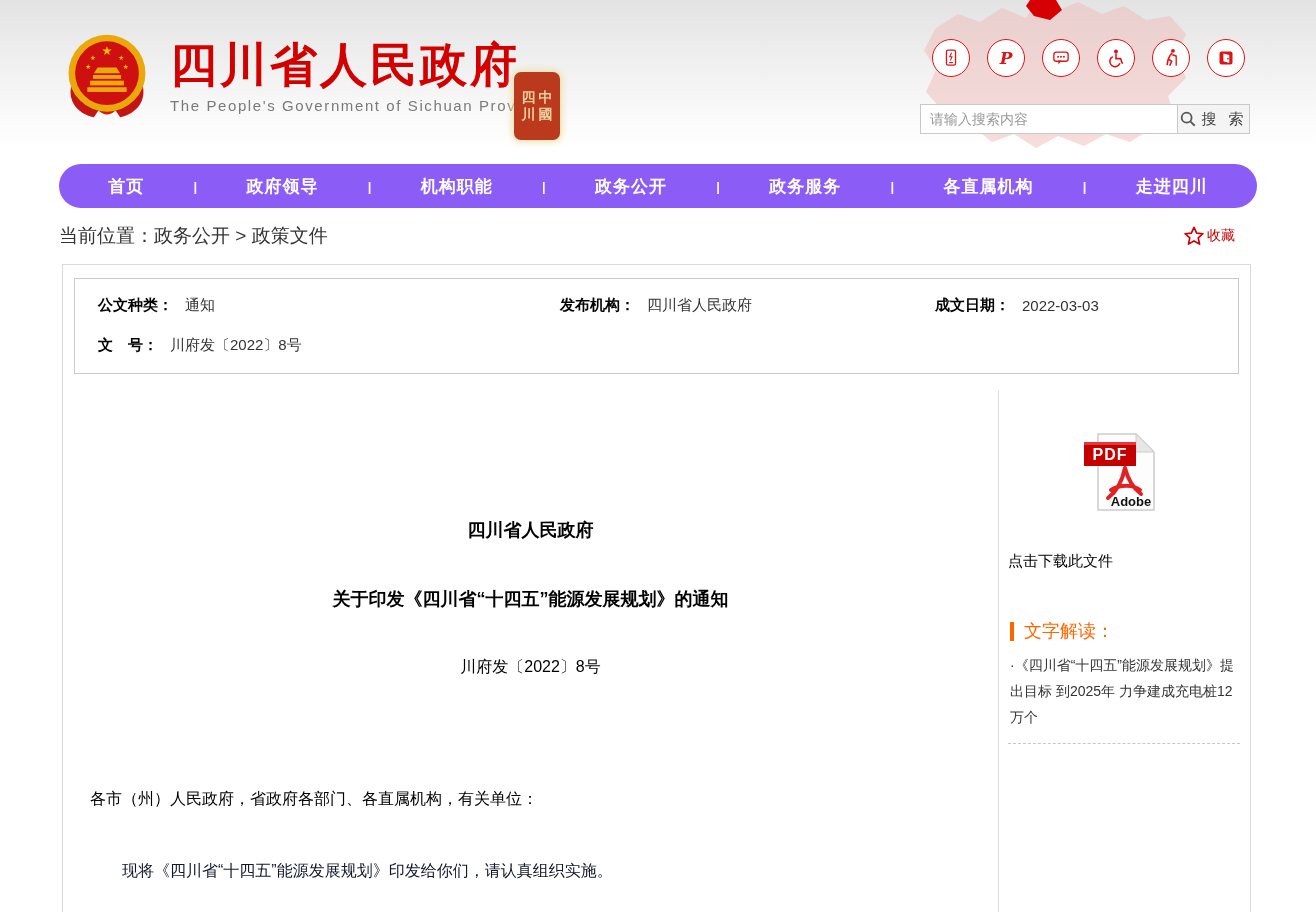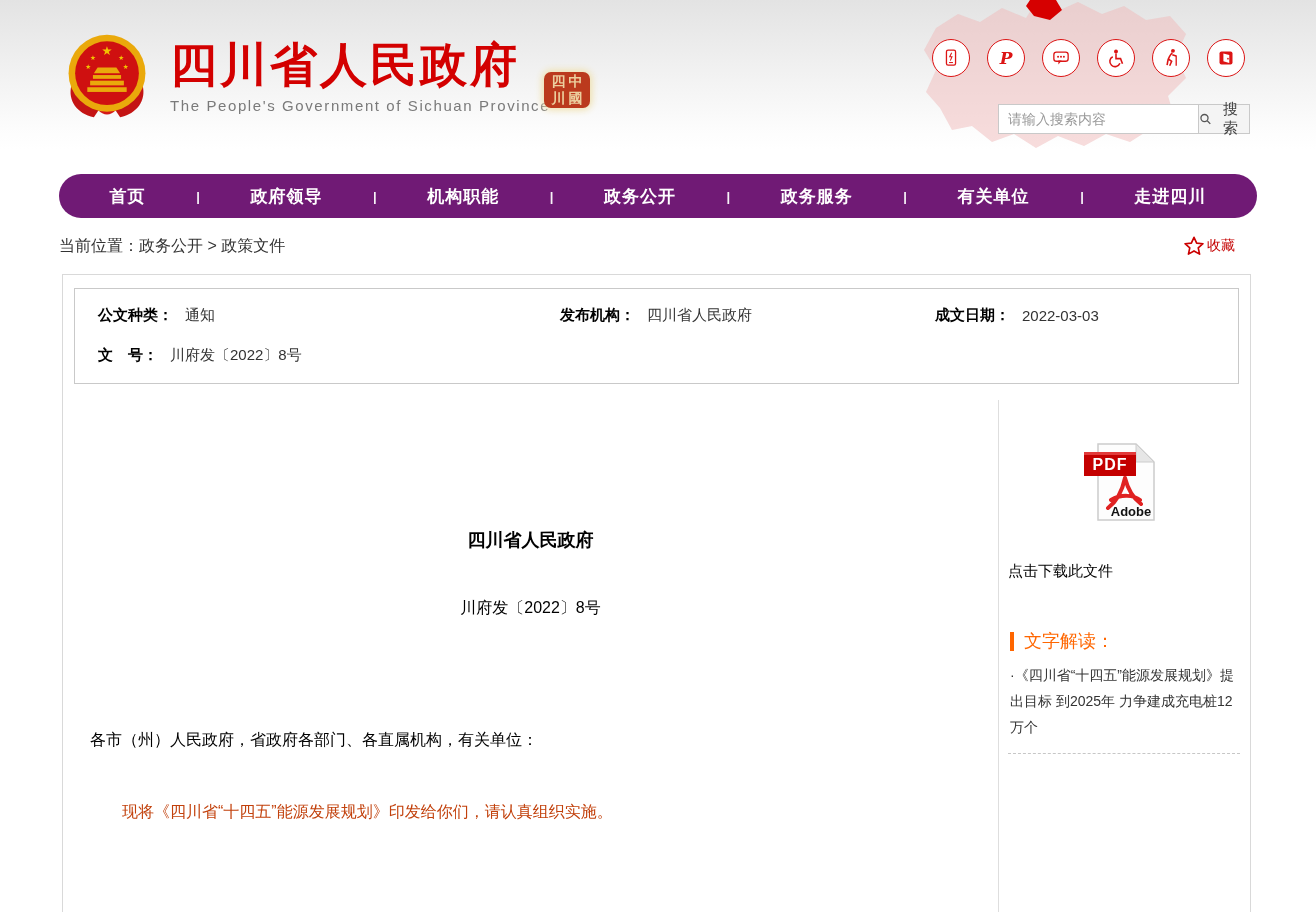--- a/index.html
+++ b/index.html
@@ -8,69 +8,69 @@
 
   
   .header { position:relative; height:150px;
     background:linear-gradient(180deg,#e3e3e3 0%,#efefef 40%,#fcfcfc 85%,#ffffff 100%); }
   .map-bg { position:absolute; left:918px; top:0; width:280px; height:150px; pointer-events:none; }
   .brand { position:absolute; left:62px; top:30px; display:flex; align-items:flex-start; text-decoration:none; cursor:pointer; }
   .emblem { width:90px; height:92px; }
   .brand-text { margin-left:18px; padding-top:10px; }
   .site-title { font-size:47px; font-weight:bold; color:#d30000; letter-spacing:3px; line-height:1.05; }
   .site-subtitle { margin-top:8px; font-size:15px; color:#7a7a7a; letter-spacing:1.6px; }
-  .seal { position:absolute; left:544px; top:72px; width:46px; height:36px; background:#b93category;
+  .seal { position:absolute; left:514px; top:72px; width:46px; height:68px; background:#b93category;
   }
   .seal { background:#bb3a1d; border-radius:7px; box-shadow:0 0 7px 2px #efe0ad;
     display:flex; flex-direction:row; justify-content:center; align-items:center; gap:2px; padding:4px 2px; }
   .seal-col { width:15px; font-size:14px; font-weight:bold; color:#eccf9e; line-height:1.25;
     word-break:break-all; text-align:center; }
 
   .top-icons { position:absolute; top:39px; right:71px; display:flex; gap:17px; }
   .circ-icon { width:38px; height:38px; border-radius:50%; background:#fff;
     border:1.5px solid #dc1414; display:flex; align-items:center; justify-content:center; cursor:pointer; }
   .circ-icon svg { display:block; }
 
-  .search-bar { position:absolute; top:104px; right:66px; width:252px; height:30px; display:flex; }
+  .search-bar { position:absolute; top:104px; right:66px; width:330px; height:30px; display:flex; }
   .search-input { flex:1; border:1px solid #c9c9c9; background:#fff; padding:0 9px;
     font-size:14px; color:#333; outline:none; }
   .search-input::placeholder { color:#9a9a9a; }
   .search-btn { width:72px; border:1px solid #c9c9c9; border-left:none; background:#f4f4f4;
     display:flex; align-items:center; justify-content:center; gap:4px; font-size:15px;
     color:#444; letter-spacing:4px; cursor:pointer; }
 
   
-  .nav { margin:24px 59px 0; height:44px; background:#701a75; border-radius:22px;
+  .nav { margin:14px 59px 0; height:44px; background:#8b5cf6; border-radius:22px;
     display:flex; align-items:center; justify-content:space-evenly; }
   .nav-item { color:#fff; font-size:17px; font-weight:bold; text-decoration:none; cursor:pointer; letter-spacing:1px; }
   .nav-sep { color:#fff; font-size:13px; font-weight:bold; opacity:.95; }
 
   
   .crumb-row { margin:0 59px; height:56px; display:flex; align-items:center; justify-content:space-between; }
-  .crumb { font-size:16px; color:#333; }
+  .crumb { font-size:19px; color:#333; }
   .crumb a { color:#333; text-decoration:none; cursor:pointer; }
   .fav { display:flex; align-items:center; gap:2px; margin-right:22px; cursor:pointer; }
   .fav-label { font-size:14px; color:#c40000; }
 
   
   .panel { margin-left:62px; width:1189px; height:700px; background:#fff;
     border:1px solid #d9d9d9; }
   .meta-box { margin:13px 11px 0; border:1px solid #c9c9c9; padding:6px 0 8px;
     display:grid; grid-template-columns:462px 375px 1fr; }
   .meta-cell { height:40px; display:flex; align-items:center; padding-left:23px; font-size:15px; }
   .meta-label { font-weight:bold; color:#000; white-space:pre; margin-right:12px; }
   .meta-value { color:#333; }
 
   .doc-body { display:flex; margin-top:16px; min-height:530px; }
   .doc-main { flex:1; }
   .org-title { margin-top:128px; text-align:center; font-size:18px; font-weight:bold; color:#000; }
   .doc-title { margin-top:45px; text-align:center; font-size:18px; font-weight:bold; color:#000; }
   .doc-number { margin-top:46px; text-align:center; font-size:16px; color:#000; }
   .doc-para1 { margin:108px 30px 0 27px; font-size:16px; color:#000; line-height:1.6; }
-  .doc-para2 { margin:46px 30px 0 27px; font-size:16px; color:#c2410c; line-height:1.6; text-indent:2em; }
+  .doc-para2 { margin:46px 30px 0 27px; font-size:16px; color:#0f172a; line-height:1.6; text-indent:2em; }
 
   .doc-sidebar { width:252px; border-left:1px solid #dedede; padding:20px 10px 0 9px; }
   .pdf-wrap { width:92px; margin:20px auto 0; cursor:pointer; }
   .download-label { margin-top:34px; text-align:left; font-size:15px; color:#000; cursor:pointer; }
   .interpret-head { margin:48px 0 0 2px; display:flex; align-items:center; }
   .interpret-bar { width:4px; height:19px; background:#ff6600; margin-right:10px; }
   .interpret-title { font-size:18px; color:#ff6600; }
   .article { font-size:14px; color:#333; line-height:26px; padding:9px 2px 13px;
     border-bottom:1px dashed #c7c7c7; cursor:pointer; }
 </style>
@@ -174,21 +174,21 @@
   <a class="nav-item">首页</a>
   <span class="nav-sep">|</span>
   <a class="nav-item">政府领导</a>
   <span class="nav-sep">|</span>
   <a class="nav-item">机构职能</a>
   <span class="nav-sep">|</span>
   <a class="nav-item">政务公开</a>
   <span class="nav-sep">|</span>
   <a class="nav-item">政务服务</a>
   <span class="nav-sep">|</span>
-  <a class="nav-item">有关单位</a>
+  <a class="nav-item">各直属机构</a>
   <span class="nav-sep">|</span>
   <a class="nav-item">走进四川</a>
 </div>
 
 <div class="crumb-row">
   <div class="crumb">
     <span>当前位置：</span><a>政务公开</a>
     <span>&gt;</span>
     <a>政策文件</a>
   </div>
@@ -218,20 +218,21 @@
     <div class="meta-cell">
       <span class="meta-label">文　号：</span>
       <span class="meta-value">川府发〔2022〕8号</span>
     </div>
     <div class="meta-cell"></div>
   </div>
 
   <div class="doc-body">
     <div class="doc-main">
       <div class="org-title">四川省人民政府</div>
+      <div class="doc-title">关于印发《四川省“十四五”能源发展规划》的通知</div>
       <div class="doc-number">川府发〔2022〕8号</div>
       <p class="doc-para1">各市（州）人民政府，省政府各部门、各直属机构，有关单位：</p>
       <p class="doc-para2">现将《四川省“十四五”能源发展规划》印发给你们，请认真组织实施。</p>
     </div>
 
     <div class="doc-sidebar">
       <div class="pdf-wrap">
         <svg width="92" height="84" viewBox="0 0 92 84">
           <path d="M20,4 L58,4 L76,22 L76,80 L20,80 Z" fill="#fdfdfd" stroke="#cccccc" stroke-width="1.5"></path>
           <path d="M58,4 L58,22 L76,22 Z" fill="#e6e6e6" stroke="#cccccc" stroke-width="1"></path>

